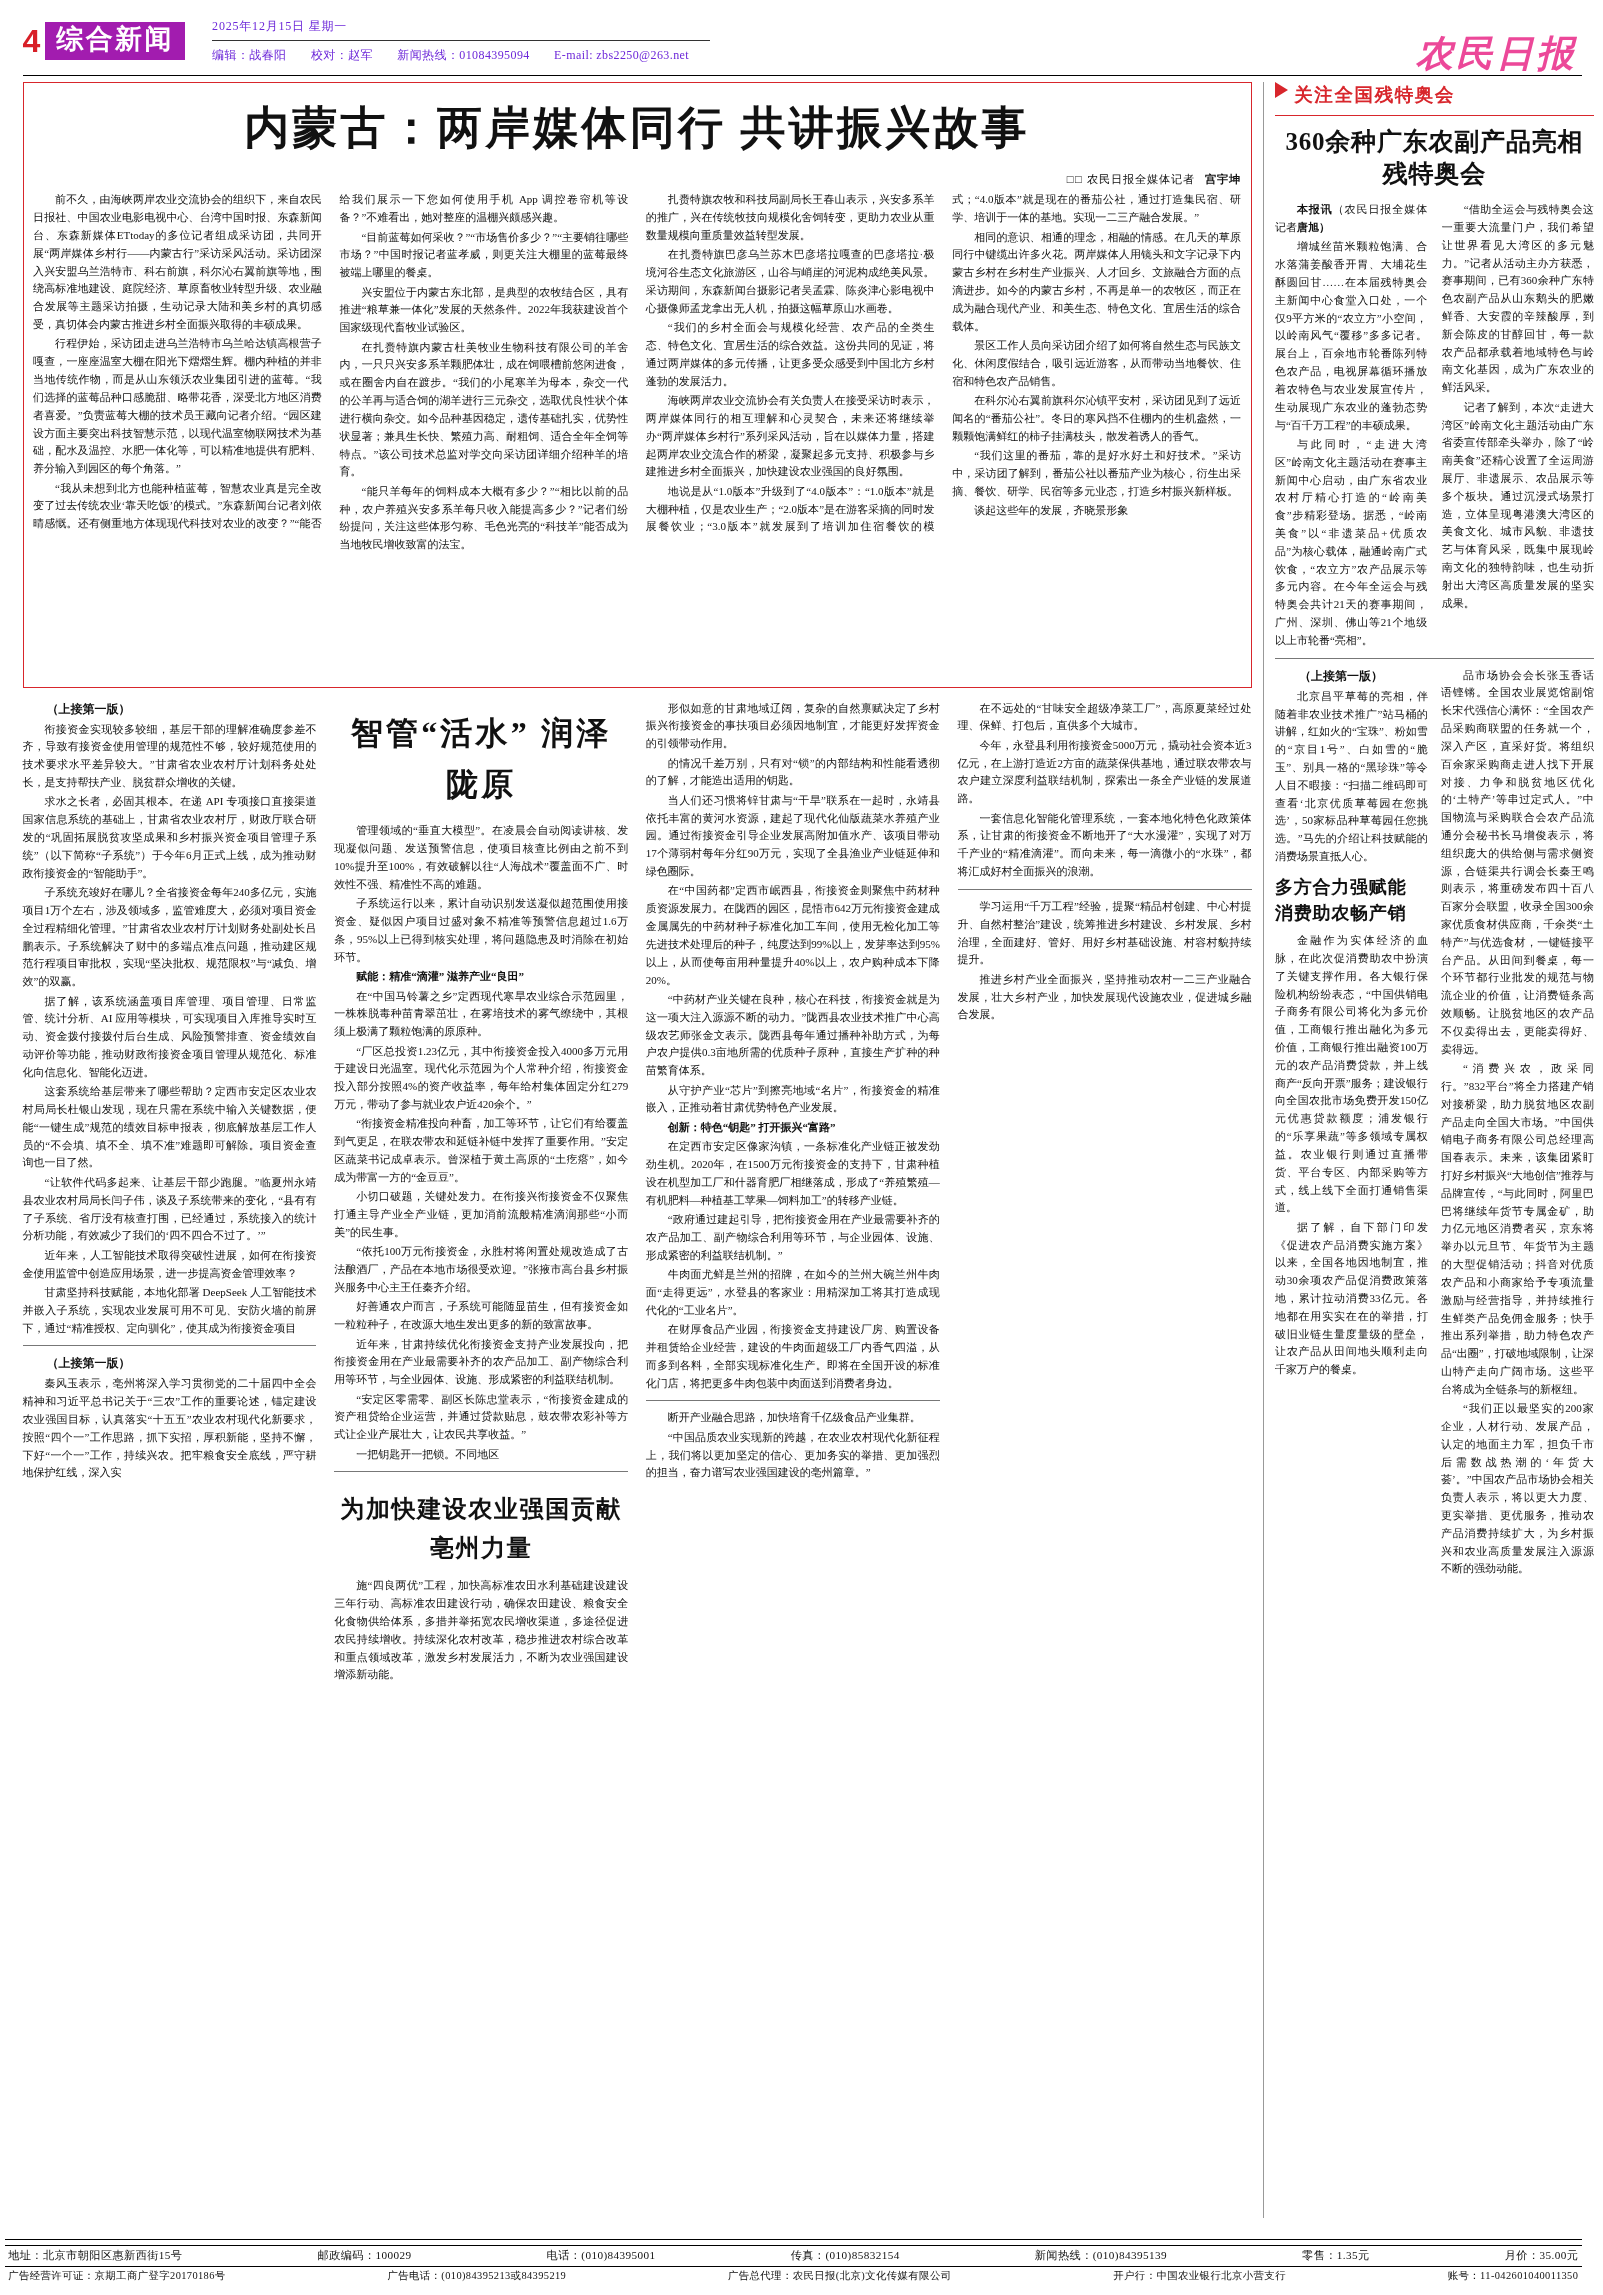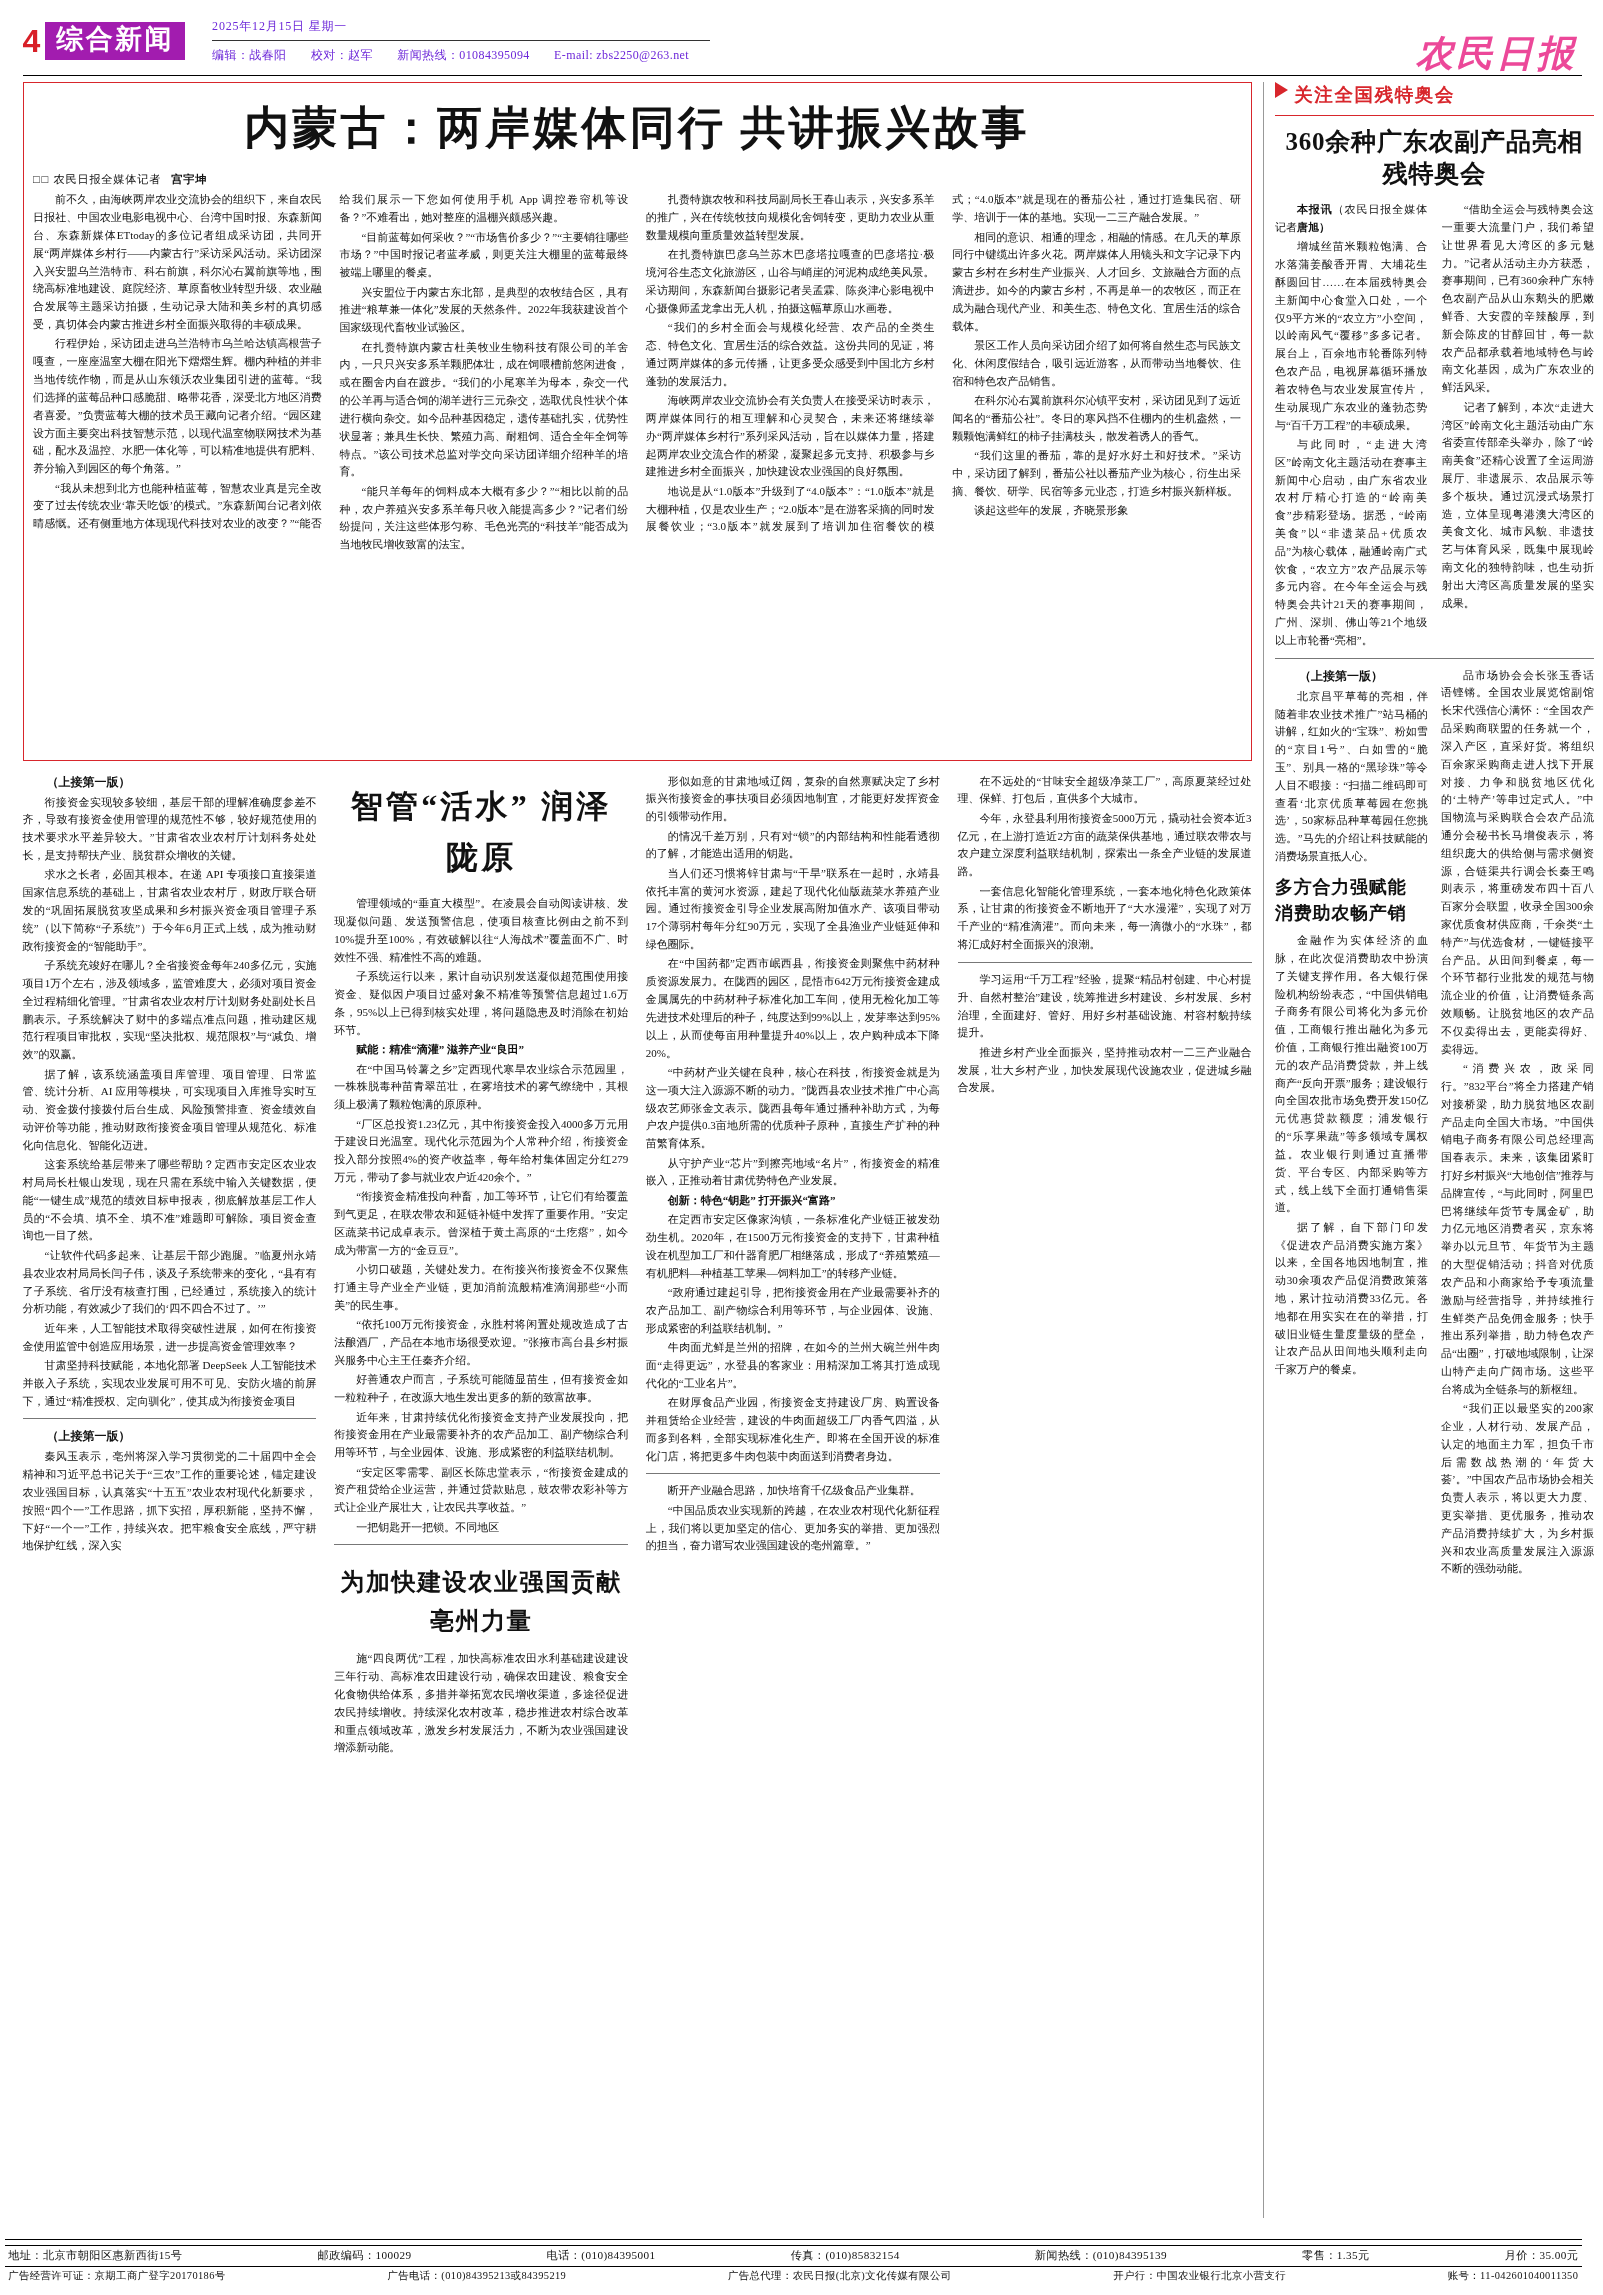--- a/index.html
+++ b/index.html
@@ -96,35 +96,36 @@
     border-left: 0.8px solid #999;
     padding-left: 11.2px;
     position: relative;
   }
 
   
   .lead-box {
     border: 1.6px solid #d8262c;
     padding: 8px 9.6px 9.6px 9.6px;
     box-sizing: border-box;
-    height: 679px;
+    height: 606px;
   }
   .lead-headline {
     text-align: center;
     font-family: "Liberation Serif", serif;
     font-weight: bold;
     font-size: 45px;
     letter-spacing: 3.2px;
     padding: 13px 0 17.7px 0;
     line-height: 1.1;
   }
   .byline {
     font-size: 11.2px;
     letter-spacing: 0.8px;
     margin-bottom: 4.8px;
+    text-align: right;
   }
   .byline .sq { letter-spacing: 1.6px; color: #222; }
   .byline .name { font-weight: bold; margin-left: 6.4px; }
 
   .cols4 {
     column-count: 4;
     column-gap: 17.7px;
     column-rule: 0;
     font-size: 11px;
     line-height: 1.62;

